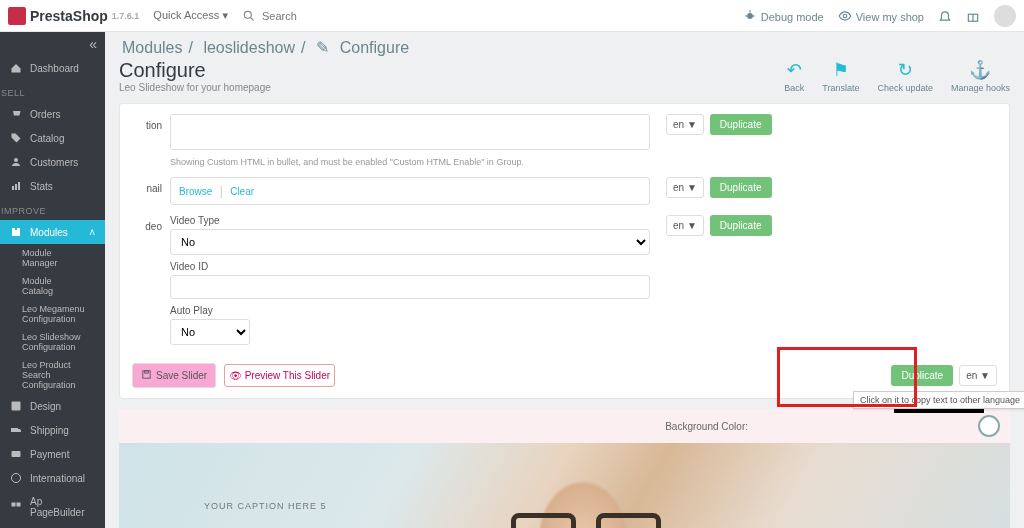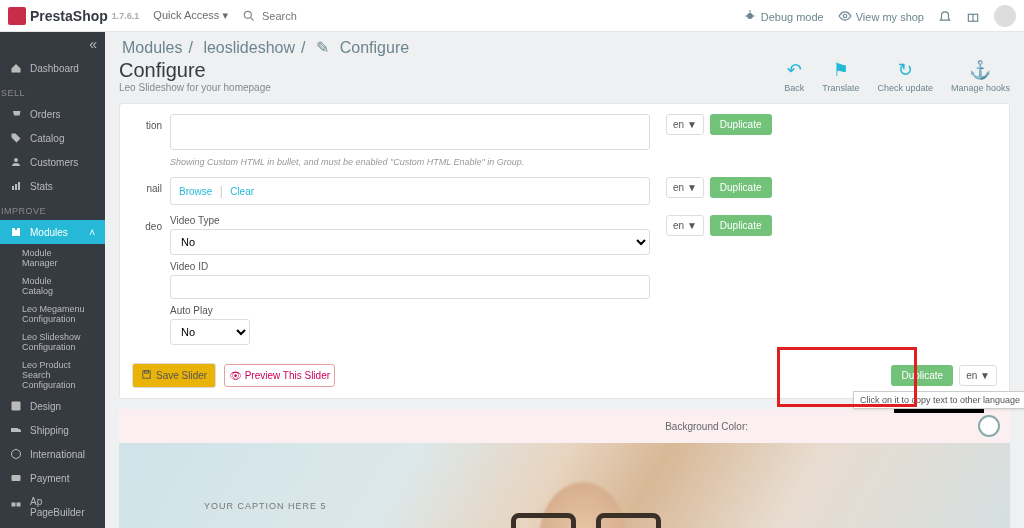--- a/index.html
+++ b/index.html
@@ -35,27 +35,27 @@
 .panel{background:#fff;margin:0 14px 10px;border:1px solid #e5e5e5;border-radius:3px;padding:10px 12px}
 .form-row{display:flex;align-items:flex-start;margin-bottom:10px;gap:8px}
 .form-label{width:30px;text-align:right;font-size:10px;color:#555;padding-top:6px;overflow:hidden;text-overflow:ellipsis;white-space:nowrap}
 .form-input{flex:0 0 480px}
 .form-input input[type=text],.form-input textarea,.form-input select{width:100%;border:1px solid #ddd;border-radius:3px;padding:5px 6px;font-size:11px;background:#fff}
 .form-input textarea{height:36px;resize:none}
 .form-input select{width:80px}
 .lang-dup{display:flex;align-items:center;gap:6px;margin-left:8px}
 .lang-btn{border:1px solid #ddd;background:#fff;padding:4px 6px;font-size:10px;border-radius:3px;cursor:pointer;color:#555}
 .dup-btn{background:#72c279;color:#fff;border:none;padding:5px 10px;font-size:10px;border-radius:3px;cursor:pointer}
-.hint{font-style:italic;color:#999;font-size:9px;margin-top:4px}
+.hint{color:#999;font-size:9px;margin-top:4px}
 .sublabel{font-size:10px;color:#555;margin-bottom:3px}
 .browse{color:#25b9d7;font-size:10px;cursor:pointer}
 .clear{color:#25b9d7;font-size:10px;cursor:pointer}
 .sep{color:#ccc;margin:0 4px}
 .panel-foot{display:flex;align-items:center;gap:8px;padding-top:8px;position:relative}
-.outline-btn{border:1px solid #ddd;background:#eab308;padding:5px 8px;font-size:10px;border-radius:3px;cursor:pointer;color:#555;display:flex;align-items:center;gap:4px}
+.outline-btn{border:1px solid #ddd;background:#f9a8d4;padding:5px 8px;font-size:10px;border-radius:3px;cursor:pointer;color:#555;display:flex;align-items:center;gap:4px}
 .preview-btn{border:1px solid #e7a0a0;color:#c05;background:#fff;padding:5px 4px;font-size:10px;border-radius:3px;cursor:pointer}
 .redbox{position:absolute;right:80px;top:-8px;width:140px;height:60px;border:3px solid #e02020;pointer-events:none}
 .foot-right{margin-left:auto;position:relative;display:flex;align-items:center;gap:6px}
 .tooltip{position:absolute;top:26px;right:-30px;background:#fff;border:1px solid #ccc;padding:3px 6px;font-size:9px;color:#555;white-space:nowrap;box-shadow:0 1px 2px rgba(0,0,0,0.1)}
 .tooltip::after{content:"";position:absolute;left:40px;bottom:-5px;width:90px;height:4px;background:#000}
 .bgcolor-row{display:flex;align-items:center;margin:0 14px 0;background:#fbeff1;padding:6px 10px;font-size:10px;color:#666}
 .bgcolor-row .lbl{margin-left:auto;margin-right:230px}
 .swatch{width:22px;height:22px;border-radius:50%;background:#fff;border:2px solid #8aa}
 .hero{margin:0 14px;height:200px;background:linear-gradient(120deg,#cfe3e8 0%,#dce8ea 30%,#e8d4c0 45%,#d8b896 55%,#e8dcd0 70%,#d0e0e5 100%);position:relative;overflow:hidden}
 .face{position:absolute;left:42%;top:10px;width:180px;height:190px;background:radial-gradient(ellipse 70px 90px at 50% 45%,#e8c8a8 0%,#d8b090 60%,transparent 65%)}
@@ -182,30 +182,30 @@
       <span>Design</span>
     </div>
   <div class="side-item">
       <span class="side-ic"><svg viewBox="0 0 24 24" fill="#bbb">
           <rect x="2" y="8" width="14" height="8"></rect>
           <path d="M16 10h4l2 3v3h-6z"></path>
         </svg></span>
       <span>Shipping</span>
     </div>
   <div class="side-item">
+      <span class="side-ic"><svg viewBox="0 0 24 24" fill="#bbb">
+          <rect x="3" y="6" width="18" height="12" rx="2"></rect>
+        </svg></span>
+      <span>Payment</span>
+    </div>
+  <div class="side-item">
       <span class="side-ic"><svg viewBox="0 0 24 24" fill="none" stroke="#bbb" stroke-width="2">
           <circle cx="12" cy="12" r="9"></circle>
         </svg></span>
       <span>International</span>
-    </div>
-  <div class="side-item">
-      <span class="side-ic"><svg viewBox="0 0 24 24" fill="#bbb">
-          <rect x="3" y="6" width="18" height="12" rx="2"></rect>
-        </svg></span>
-      <span>Payment</span>
     </div>
   <div class="side-item">
       <span class="side-ic"><svg viewBox="0 0 24 24" fill="#bbb">
           <rect x="3" y="3" width="8" height="8"></rect>
           <rect x="13" y="3" width="8" height="8"></rect>
         </svg></span>
       <span>Ap PageBuilder</span>
     </div>
 
 </div>

